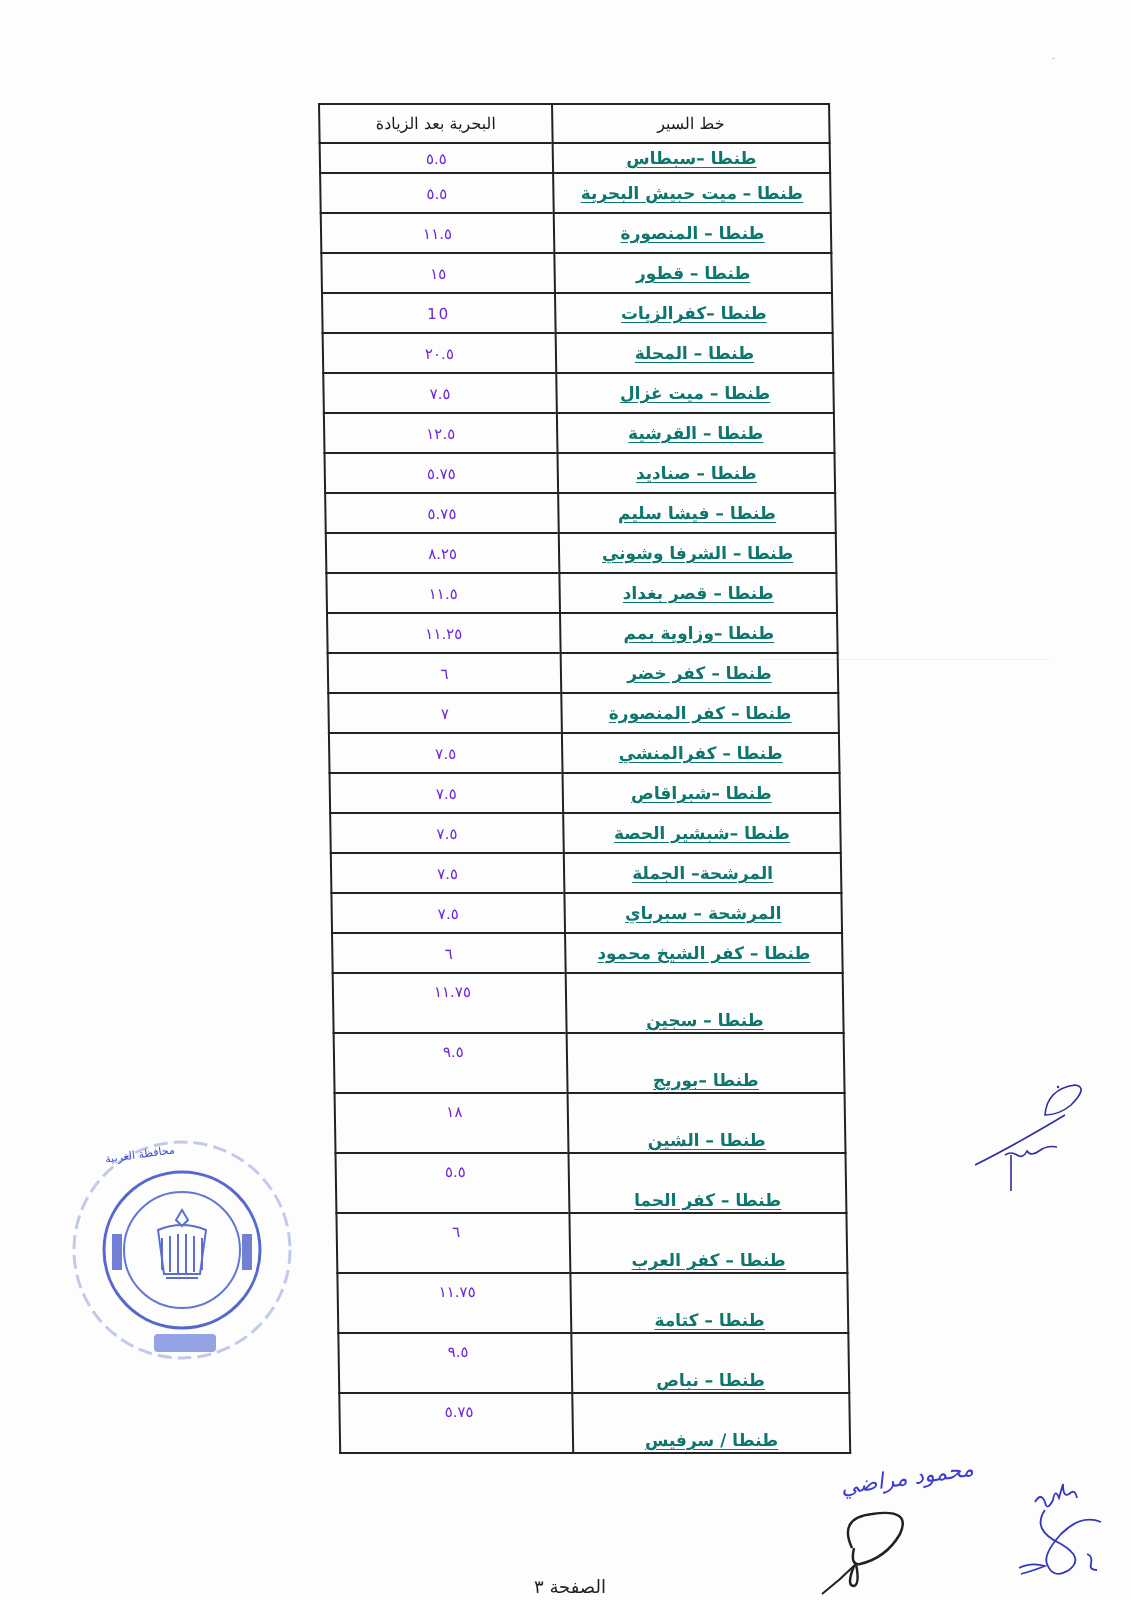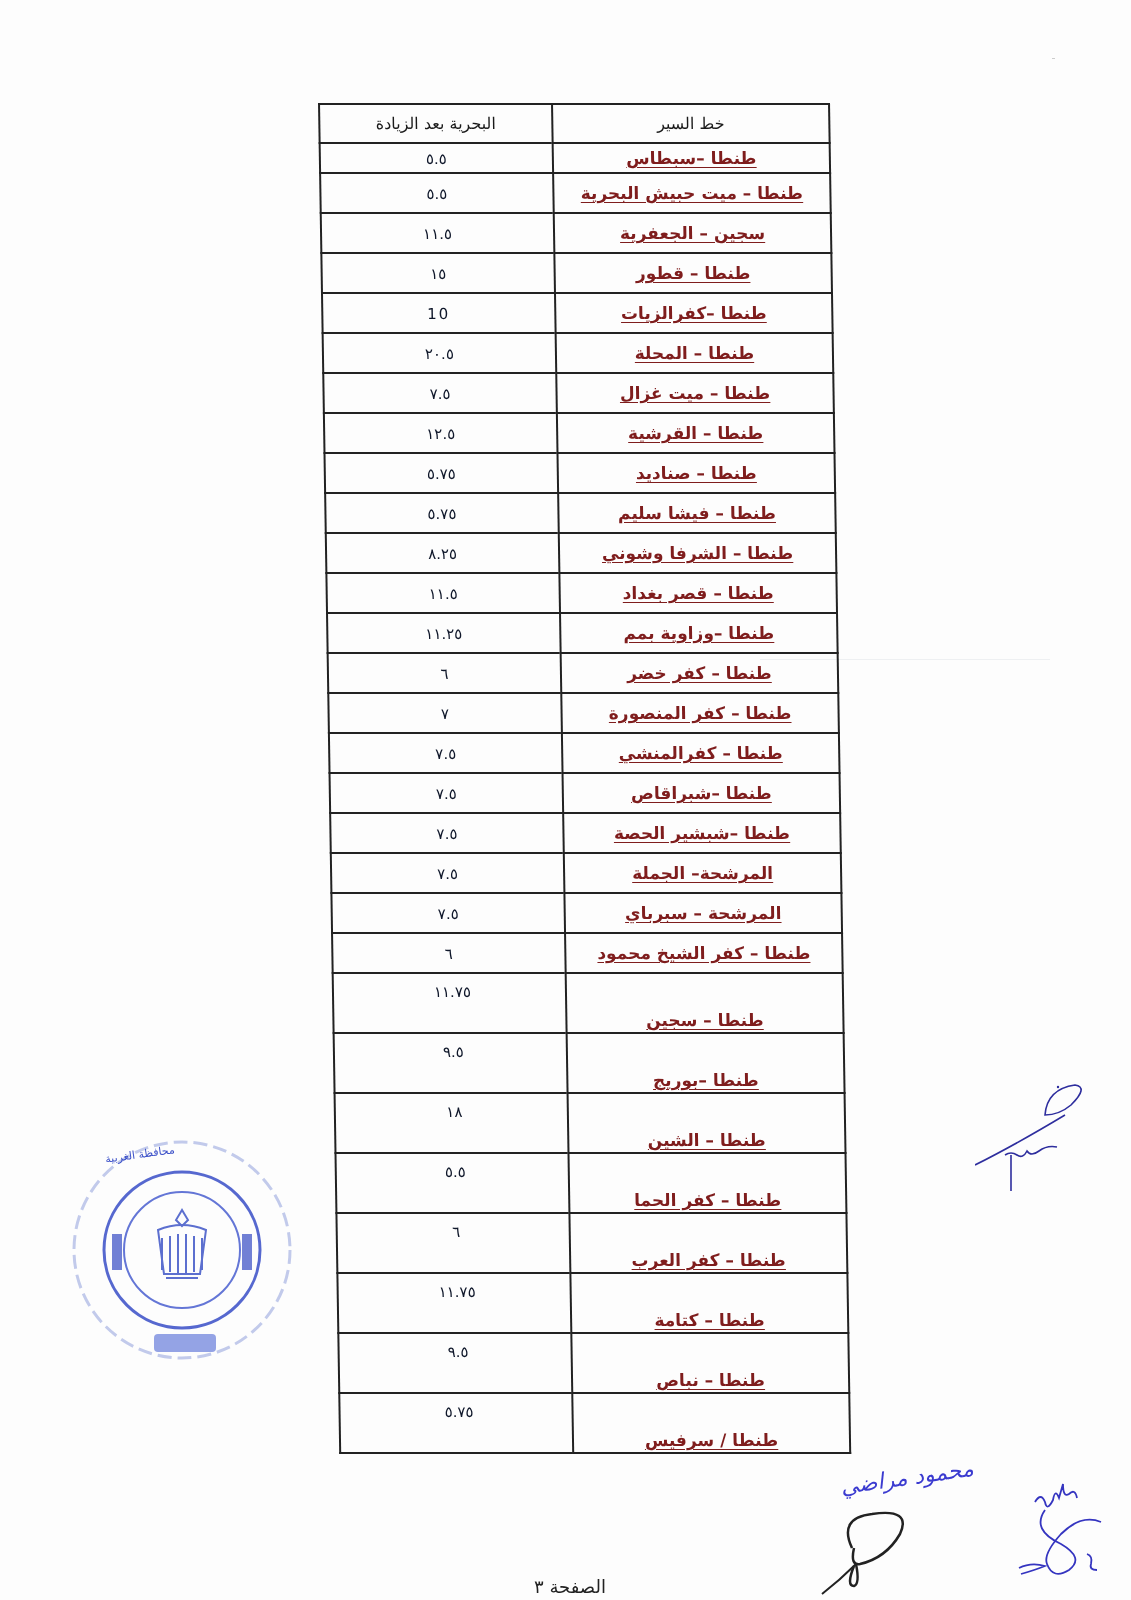--- a/index.html
+++ b/index.html
@@ -9,22 +9,22 @@
 
   .fare-table { position:absolute; left:318px; top:103px; width:512px;
                 border-collapse:collapse; direction:rtl; table-layout:fixed;
                 transform:skewX(0.9deg); transform-origin:top left; }
   .fare-table td, .fare-table th { border:2px solid #222; padding:0 6px; text-align:center;
                 font-weight:normal; overflow:hidden; white-space:nowrap; }
   .fare-table th { font-size:16px; height:37px; }
   .col-route { width:262px;margin-left:44px; }
   .col-fare { width:218px; }
   .route-text { font-size:17px; font-weight:bold; text-decoration:underline;
-                text-underline-offset:3px; color:#7f1d1d; }
-  .fare-text { font-size:15px; letter-spacing:2px; color:#0f172a; }
+                text-underline-offset:3px; color:#0f766e; }
+  .fare-text { font-size:15px; letter-spacing:2px; color:#6d28d9; }
   .row-short td { height:38px; vertical-align:middle; }
   .row-tall td { height:50px; }
   .row-tall td.route-cell { vertical-align:bottom; padding-bottom:2px; }
   .row-tall td.fare-cell { vertical-align:top; padding-top:8px;padding-left:12px; }
   .row-first td { height:28px; }
 
   .page-footer { position:absolute; left:500px; top:1576px; width:140px; text-align:center;
                  direction:rtl; font-size:18px; color:#222; }
 
   .stamp { position:absolute; left:62px; top:1138px; width:240px; height:240px; opacity:0.85; }
@@ -56,21 +56,21 @@
     <tbody id="fare-body">
     <tr class="row-first row-short">
           <td class="route-cell"><span class="route-text">طنطا –سبطاس</span></td>
           <td class="fare-cell"><span class="fare-text">٥.٥</span></td>
         </tr>
         <tr class="row-short">
           <td class="route-cell"><span class="route-text">طنطا – ميت حبيش البحرية</span></td>
           <td class="fare-cell"><span class="fare-text">٥.٥</span></td>
         </tr>
         <tr class="row-short">
-          <td class="route-cell"><span class="route-text">سجين – الجعفرية</span></td>
+          <td class="route-cell"><span class="route-text">طنطا – المنصورة</span></td>
           <td class="fare-cell"><span class="fare-text">١١.٥</span></td>
         </tr>
         <tr class="row-short">
           <td class="route-cell"><span class="route-text">طنطا – قطور</span></td>
           <td class="fare-cell"><span class="fare-text">١٥</span></td>
         </tr>
         <tr class="row-short">
           <td class="route-cell"><span class="route-text">طنطا –كفرالزيات</span></td>
           <td class="fare-cell"><span class="fare-text">10</span></td>
         </tr>

